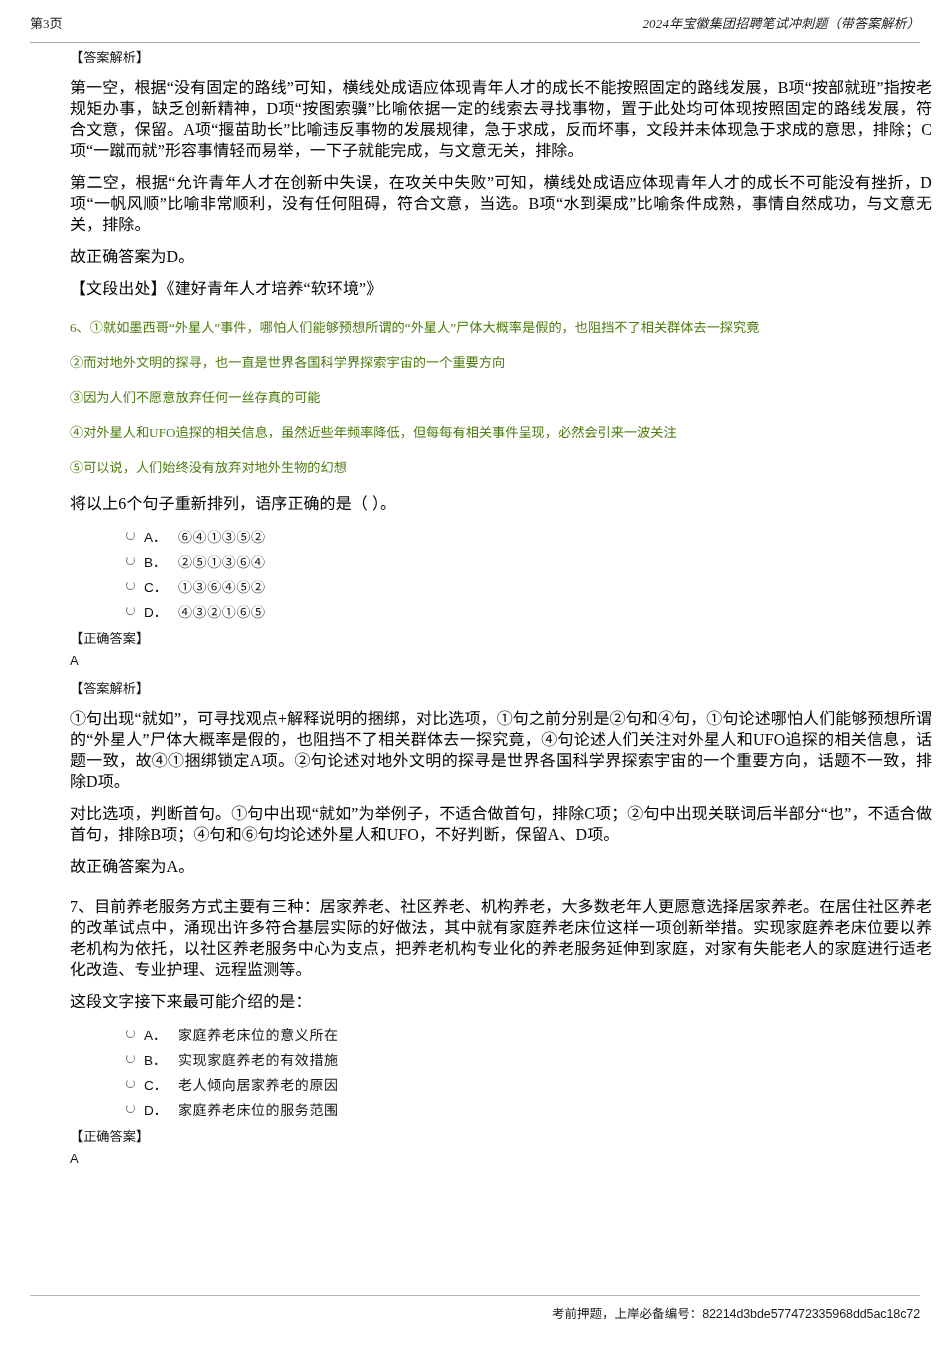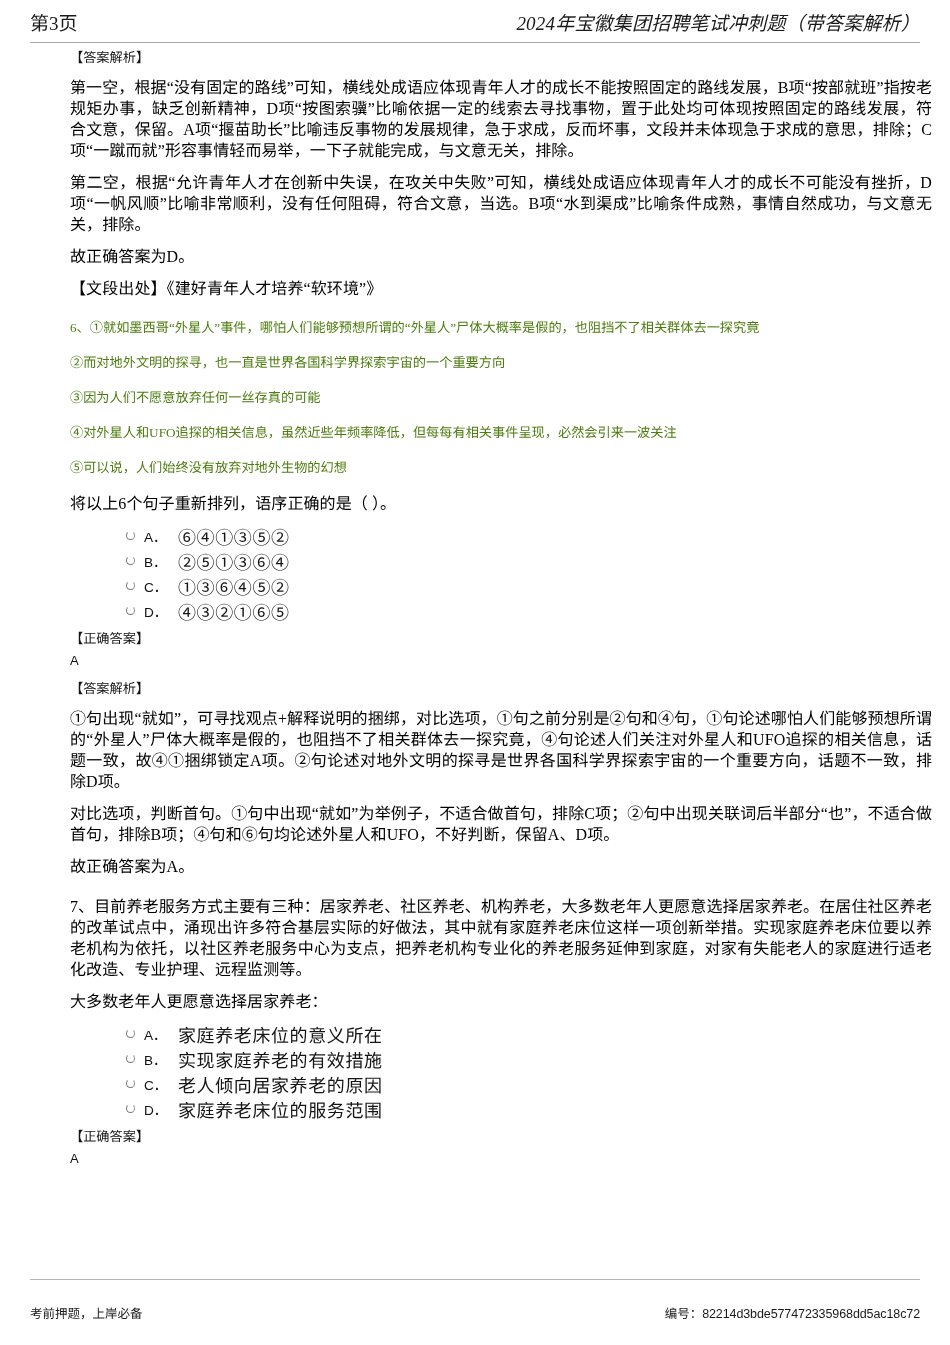--- a/index.html
+++ b/index.html
@@ -27,21 +27,21 @@
   .page-header {
     position: absolute;
     top: 14px;
     left: 30px;
     right: 30px;
     height: 28px;
     border-bottom: 1px solid #a9a9a9;
     display: flex;
     align-items: flex-start;
     justify-content: space-between;
-    font-size: 19px;
+    font-size: 13px;
     line-height: 20px;
     color: #1a1a1a;
   }
   .header-left {
     font-family: "Liberation Serif", "DejaVu Serif", serif;
     white-space: nowrap;
   }
   .header-right {
     font-family: "Liberation Serif", "DejaVu Serif", serif;
     white-space: nowrap;
@@ -117,41 +117,41 @@
   }
   .opt-letter {
     font-family: "Liberation Sans", "DejaVu Sans", sans-serif;
     font-size: 13.6px;
     width: 34px;
     flex: 0 0 auto;
     color: #111;
   }
   .opt-text {
     font-family: Liberation Sans, sans-serif;
-    font-size: 18px;
+    font-size: 14px;
     letter-spacing: .6px;
     color: #151515;
     text-align: center;
   }
 
   
   .page-footer {
     position: absolute;
     left: 30px;
     right: 30px;
     bottom: 22px;
     height: 26px;
     border-top: 1px solid #b5b5b5;
     display: flex;
     align-items: flex-end;
-    justify-content: space-between;
+    justify-content: flex-end;
     font-size: 12.5px;
     line-height: 18px;
     color: #1a1a1a;
-    padding-top: 17px;
+    padding-top: 1px;
   }
   .footer-right {
     font-family: "Liberation Serif", "DejaVu Serif", serif;
     white-space: nowrap;
   }
   .footer-right .code {
     font-family: "Liberation Sans", "DejaVu Sans", sans-serif;
     letter-spacing: -.1px;
   }
 </style>
@@ -210,21 +210,21 @@
     <div class="ans-letter">A</div>
 
     <div class="sec-label">【答案解析】</div>
     <p class="blk">①句出现“就如”，可寻找观点+解释说明的捆绑，对比选项，①句之前分别是②句和④句，①句论述哪怕人们能够预想所谓的“外星人”尸体大概率是假的，也阻挡不了相关群体去一探究竟，④句论述人们关注对外星人和UFO追探的相关信息，话题一致，故④①捆绑锁定A项。②句论述对地外文明的探寻是世界各国科学界探索宇宙的一个重要方向，话题不一致，排除D项。</p>
     <p class="blk">对比选项，判断首句。①句中出现“就如”为举例子，不适合做首句，排除C项；②句中出现关联词后半部分“也”，不适合做首句，排除B项；④句和⑥句均论述外星人和UFO，不好判断，保留A、D项。</p>
     <p class="blk">故正确答案为A。</p>
 
     <div class="spacer-8"></div>
 
     <p class="blk">7、目前养老服务方式主要有三种：居家养老、社区养老、机构养老，大多数老年人更愿意选择居家养老。在居住社区养老的改革试点中，涌现出许多符合基层实际的好做法，其中就有家庭养老床位这样一项创新举措。实现家庭养老床位要以养老机构为依托，以社区养老服务中心为支点，把养老机构专业化的养老服务延伸到家庭，对家有失能老人的家庭进行适老化改造、专业护理、远程监测等。</p>
-    <p class="blk tight">大多数老年人更愿意选择居家养老：</p>
+    <p class="blk tight">这段文字接下来最可能介绍的是：</p>
 
     <div class="options">
       <div class="opt-row">
         <span class="radio"></span>
         <span class="opt-letter">A．</span>
         <span class="opt-text">家庭养老床位的意义所在</span>
       </div>
       <div class="opt-row">
         <span class="radio"></span>
         <span class="opt-letter">B．</span>

